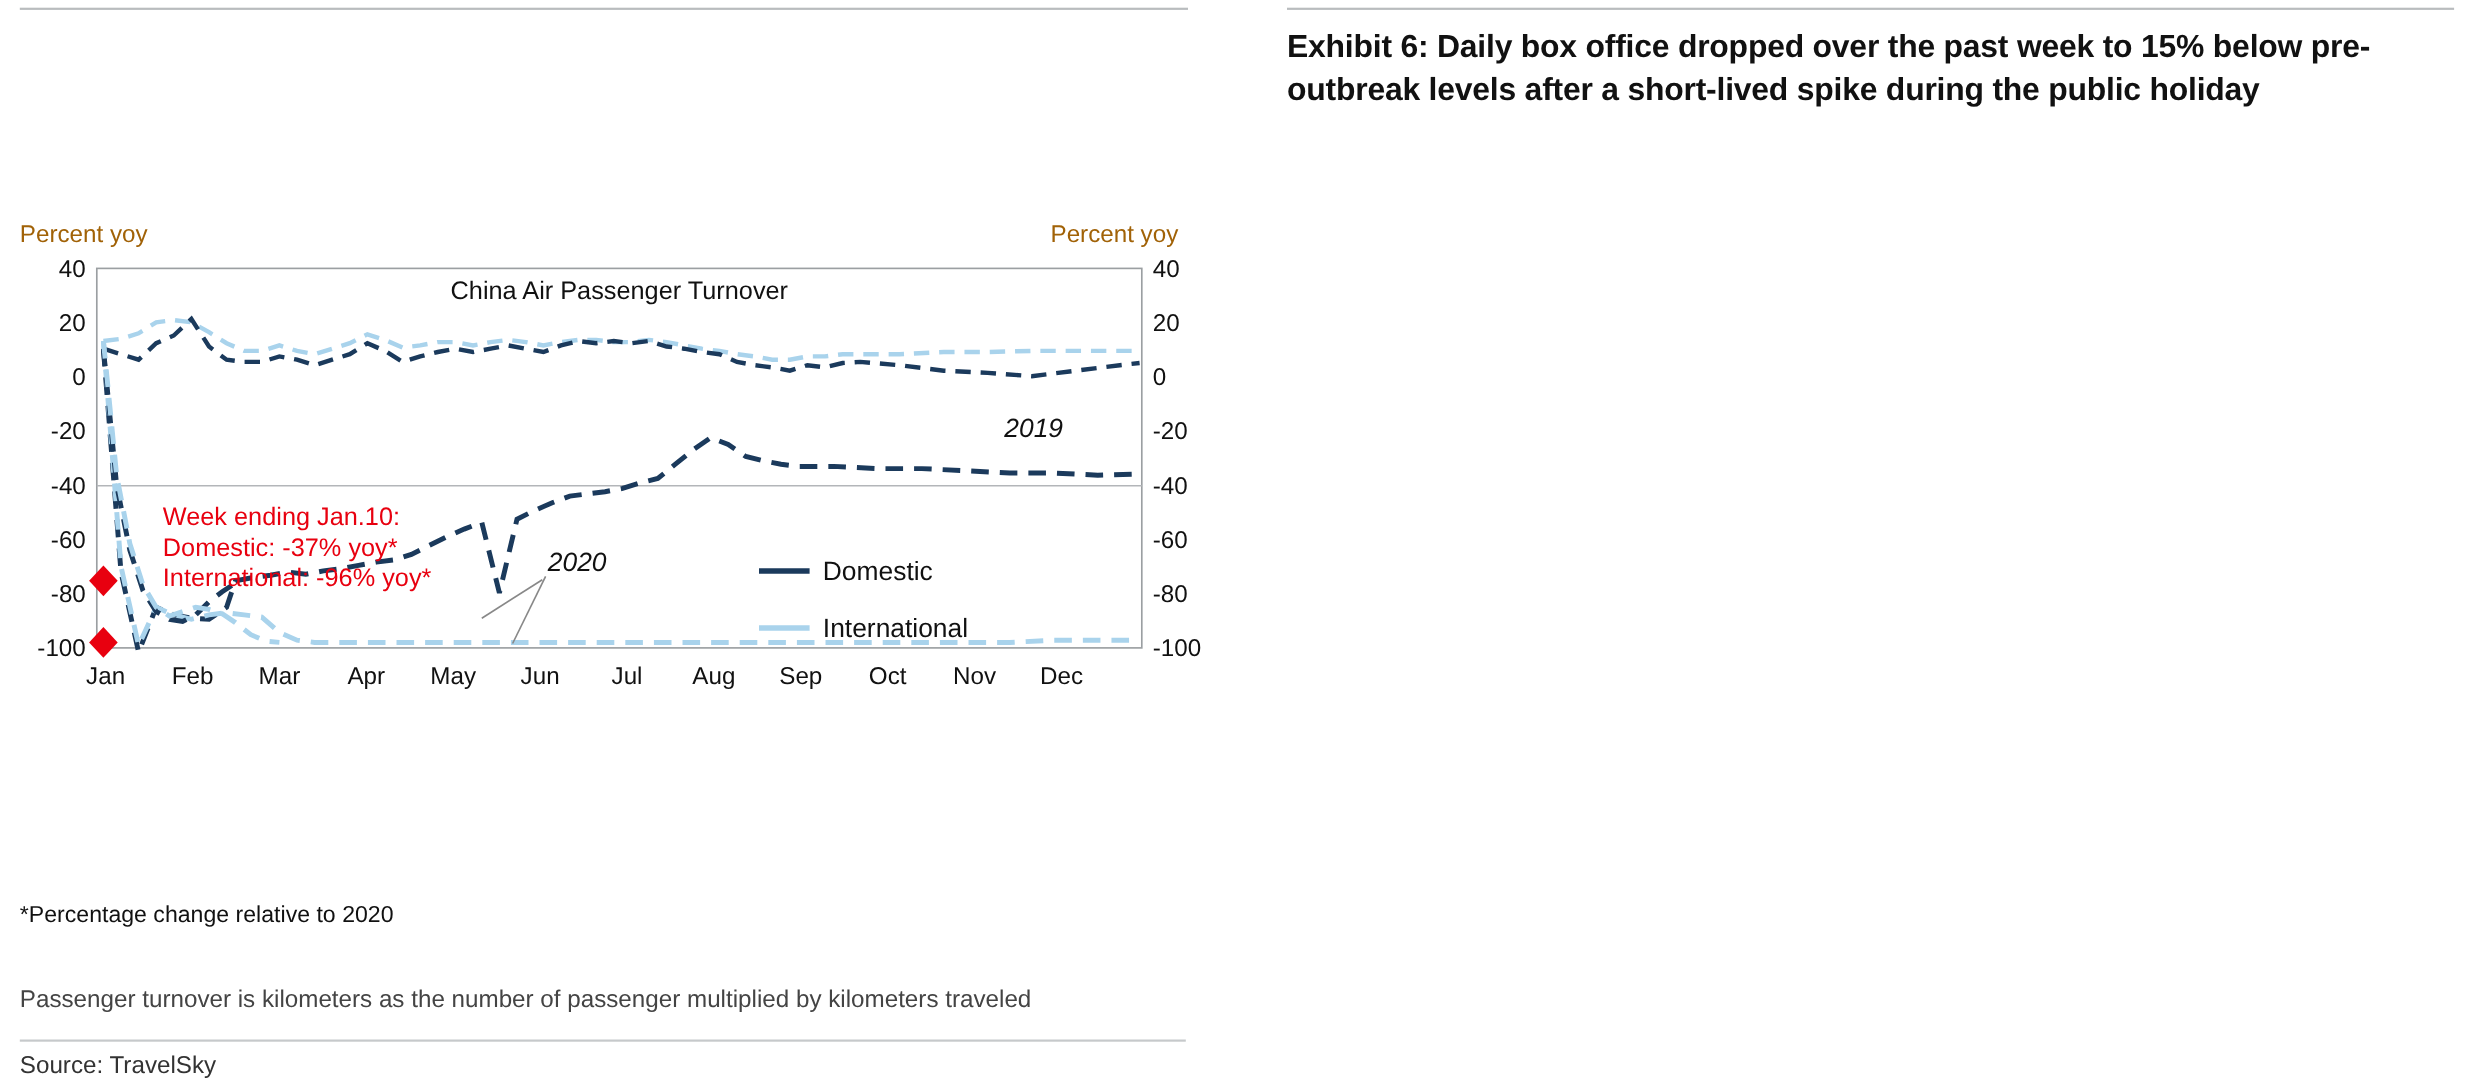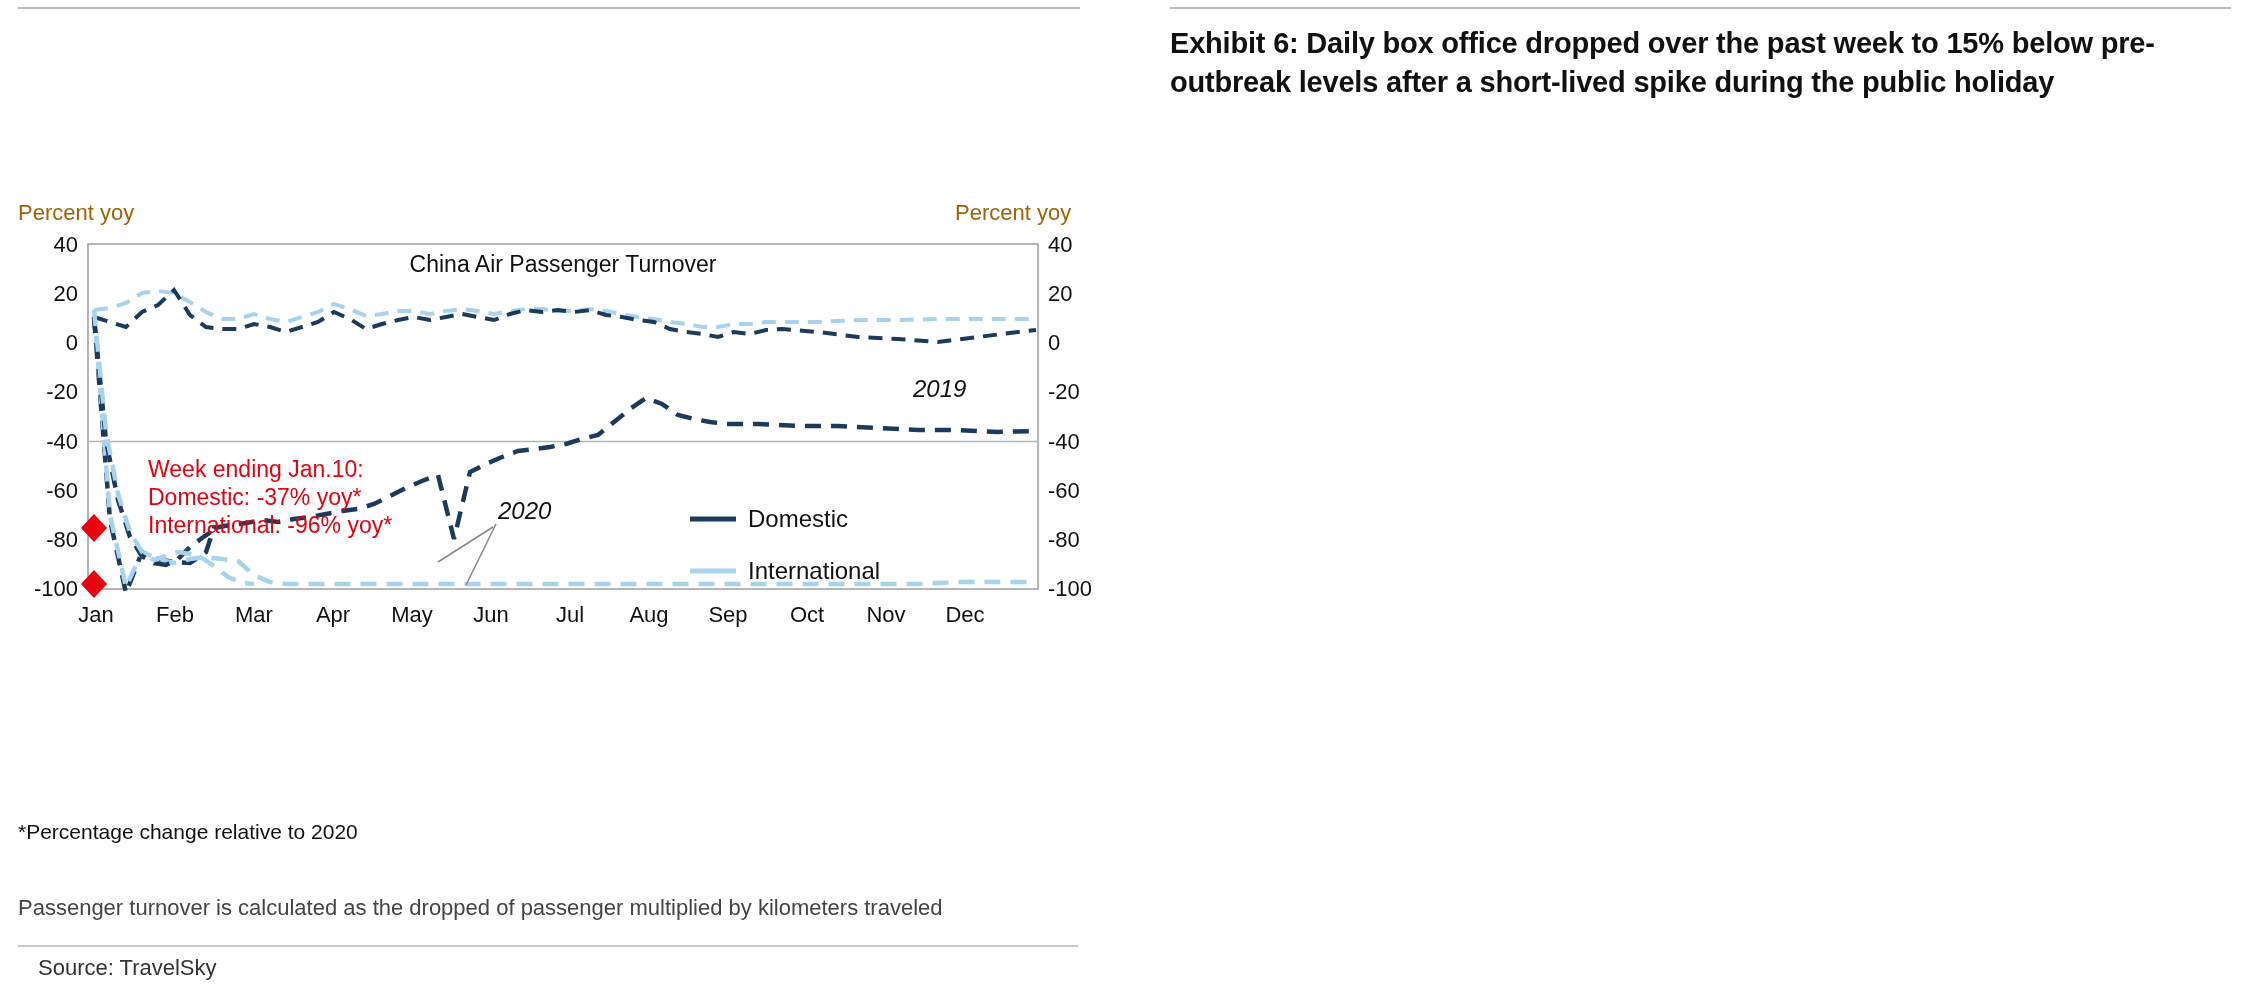--- a/index.html
+++ b/index.html
@@ -181,23 +181,23 @@
         <g>
           <line x1="672" y1="287" x2="718" y2="287" stroke="#1b3a5c" stroke-width="5"></line>
           <text x="730" y="295" font-size="24" fill="#111">Domestic</text>
           <line x1="672" y1="339" x2="718" y2="339" stroke="#a9d3ec" stroke-width="5"></line>
           <text x="730" y="347" font-size="24" fill="#111">International</text>
         </g>
       </svg>
     </div>
 
     <div class="footnote" style="left:18px; top:820px;">*Percentage change relative to 2020</div>
-    <div class="note-text" style="left:18px; top:895px;">Passenger turnover is calculated as the dropped of passenger multiplied by kilometers traveled</div>
+    <div class="note-text" style="left:18px; top:895px;">Passenger turnover is kilometers as the number of passenger multiplied by kilometers traveled</div>
     <div class="source-rule" style="left:18px; top:945px; width:1060px;"></div>
-    <div class="source-text" style="left:18px; top:955px;margin-left:20px;">Source: TravelSky</div>
+    <div class="source-text" style="left:18px; top:955px;">Source: TravelSky</div>
   </div>
 
   <div class="panel panel-right">
     <div class="top-rule"></div>
     <h2 class="exhibit-title">Exhibit 6: Daily box office dropped over the past week to 15% below pre-outbreak levels after a short-lived spike during the public holiday</h2>
 
   </div>
 
 </div>
 

